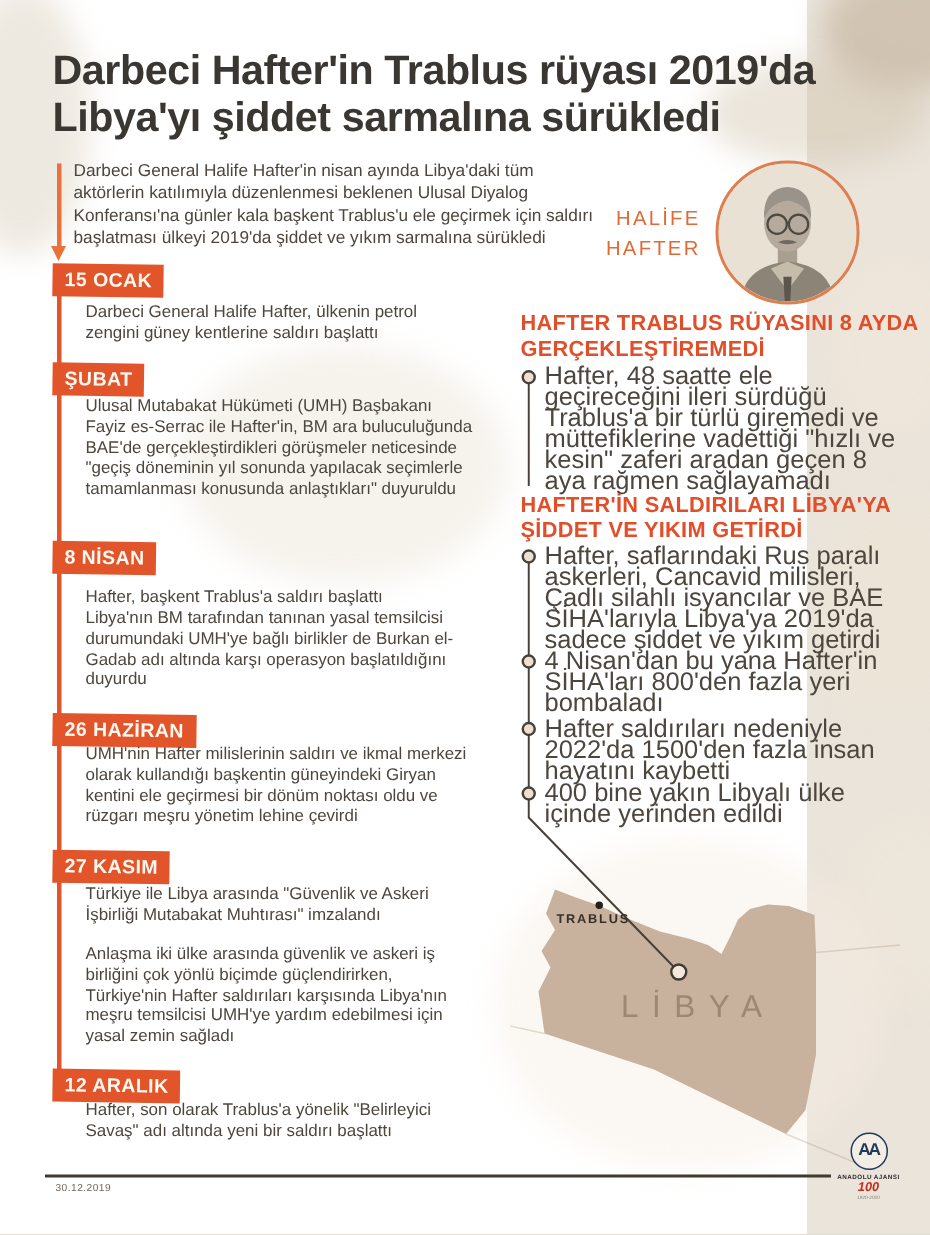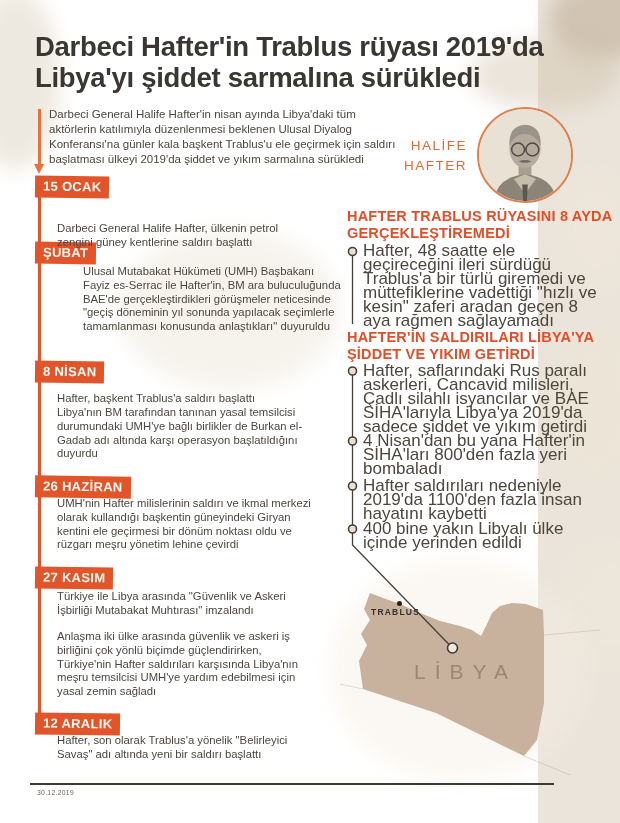--- a/index.html
+++ b/index.html
@@ -100,36 +100,36 @@
 
   <div class="tl-line"></div>
 
   <div class="badge" style="top:176px;">15 OCAK</div>
   <div class="badge" style="top:242px;">ŞUBAT</div>
   <div class="badge" style="top:361px;">8 NİSAN</div>
   <div class="badge" style="top:476px;">26 HAZİRAN</div>
   <div class="badge" style="top:567px;">27 KASIM</div>
   <div class="badge" style="top:713px;">12 ARALIK</div>
 
-  <div class="tl-text" style="top:202px;margin-top:20px;">Darbeci General Halife Hafter, ülkenin petrol zengini güney kentlerine saldırı başlattı</div>
-  <div class="tl-text" style="top:265px;margin-left:26px;">Ulusal Mutabakat Hükümeti (UMH) Başbakanı Fayiz es-Serrac ile Hafter'in, BM ara buluculuğunda BAE'de gerçekleştirdikleri görüşmeler neticesinde "geçiş döneminin yıl sonunda yapılacak seçimlerle tamamlanması konusunda anlaştıkları" duyuruldu</div>
+  <div class="tl-text" style="top:202px;">Darbeci General Halife Hafter, ülkenin petrol zengini güney kentlerine saldırı başlattı</div>
+  <div class="tl-text" style="top:265px;">Ulusal Mutabakat Hükümeti (UMH) Başbakanı Fayiz es-Serrac ile Hafter'in, BM ara buluculuğunda BAE'de gerçekleştirdikleri görüşmeler neticesinde "geçiş döneminin yıl sonunda yapılacak seçimlerle tamamlanması konusunda anlaştıkları" duyuruldu</div>
   <div class="tl-text" style="top:392px;">Hafter, başkent Trablus'a saldırı başlattı</div>
   <div class="tl-text" style="top:406px;">Libya'nın BM tarafından tanınan yasal temsilcisi durumundaki UMH'ye bağlı birlikler de Burkan el-Gadab adı altında karşı operasyon başlatıldığını duyurdu</div>
   <div class="tl-text" style="top:497px;">UMH'nin Hafter milislerinin saldırı ve ikmal merkezi olarak kullandığı başkentin güneyindeki Giryan kentini ele geçirmesi bir dönüm noktası oldu ve rüzgarı meşru yönetim lehine çevirdi</div>
   <div class="tl-text" style="top:590px;">Türkiye ile Libya arasında "Güvenlik ve Askeri İşbirliği Mutabakat Muhtırası" imzalandı</div>
   <div class="tl-text" style="top:630px;">Anlaşma iki ülke arasında güvenlik ve askeri iş birliğini çok yönlü biçimde güçlendirirken, Türkiye'nin Hafter saldırıları karşısında Libya'nın meşru temsilcisi UMH'ye yardım edebilmesi için yasal zemin sağladı</div>
   <div class="tl-text" style="top:734px;">Hafter, son olarak Trablus'a yönelik "Belirleyici Savaş" adı altında yeni bir saldırı başlattı</div>
 
   <div class="r-head" style="top:208px;">HAFTER TRABLUS RÜYASINI 8 AYDA GERÇEKLEŞTİREMEDİ</div>
   <div class="r-bullet" style="top:244px;">Hafter, 48 saatte ele geçireceğini ileri sürdüğü Trablus'a bir türlü giremedi ve müttefiklerine vadettiği "hızlı ve kesin" zaferi aradan geçen 8 aya rağmen sağlayamadı</div>
 
   <div class="r-head" style="top:329px;">HAFTER'İN SALDIRILARI LİBYA'YA ŞİDDET VE YIKIM GETİRDİ</div>
   <div class="r-bullet" style="top:364px;">Hafter, saflarındaki Rus paralı askerleri, Cancavid milisleri, Çadlı silahlı isyancılar ve BAE SİHA'larıyla Libya'ya 2019'da sadece şiddet ve yıkım getirdi</div>
   <div class="r-bullet" style="top:434px;">4 Nisan'dan bu yana Hafter'in SİHA'ları 800'den fazla yeri bombaladı</div>
-  <div class="r-bullet" style="top:479px;">Hafter saldırıları nedeniyle 2019'da 1100'den fazla insan hayatını kaybetti</div>
+  <div class="r-bullet" style="top:479px;">Hafter saldırıları nedeniyle 2022'da 1500'den fazla insan hayatını kaybetti</div>
   <div class="r-bullet" style="top:522px;">400 bine yakın Libyalı ülke içinde yerinden edildi</div>
 
   <svg class="map-svg" viewBox="0 0 280 210">
     <path d="M30 18 L43 23 L60 29 L80 38 L100 46 L120 51 L132 55 L141 61 L147 49 L152 38 L160 31 L172 28 L186 29 L203 35 L204 60 L204 128 L197 165 L184 181 L96 138 L23 114 L19 86 L27 70 L21 59 L30 45 L24 34 Z" fill="#c8b19d"></path>
     <path d="M204 60 L260 55 M184 181 L230 200 M23 114 L-5 108" stroke="rgba(150,128,100,.25)" stroke-width="1" fill="none"></path>
   </svg>
 
   <svg class="connector-svg" viewBox="0 0 280 430">
     <line x1="12.5" y1="16" x2="12.5" y2="84" stroke="#45403a" stroke-width="1.3"></line>
     <polyline points="12.5,131 12.5,305 112.5,408" fill="none" stroke="#45403a" stroke-width="1.3"></polyline>
@@ -140,14 +140,20 @@
     <circle cx="12.5" cy="289" r="4" fill="#ece1d0" stroke="#45403a" stroke-width="1.6"></circle>
     <circle cx="112.5" cy="408" r="5" fill="#f2e9da" stroke="#3e3a33" stroke-width="1.6"></circle>
   </svg>
 
   <div class="city-dot"></div>
   <div class="city-label">TRABLUS</div>
   <div class="country-label">LİBYA</div>
 
   <div class="footer-line"></div>
   <div class="footer-date">30.12.2019</div>
+  <div class="aa-logo">
+    <div class="aa-circle">AA</div>
+    <div class="aa-agency">ANADOLU AJANSI</div>
+    <div class="aa-100">100</div>
+    <div class="aa-sub">1920-2020</div>
+  </div>
 
 </div>
 
 </body></html>

